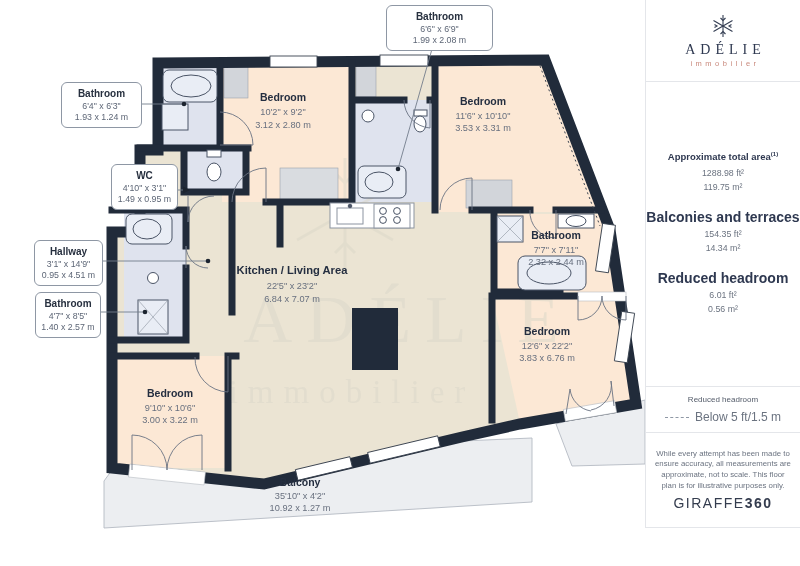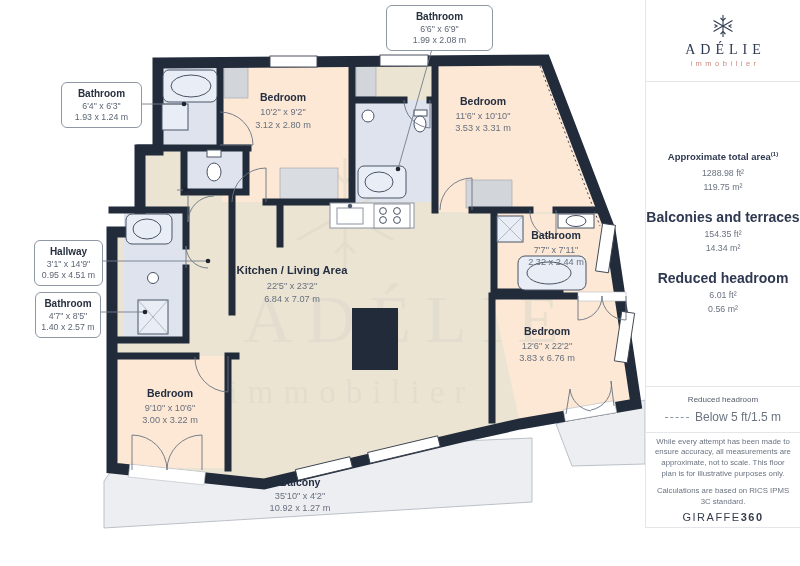--- a/index.html
+++ b/index.html
@@ -36,21 +36,21 @@
   .sh sup{font-size:6px;}
   .sh2{font-size:14px;font-weight:700;color:#2e3850;margin-bottom:2px;}
   .sv{font-size:8.8px;color:#6b7380;line-height:1.65;}
   .note{font-size:7.8px;color:#6b7380;}
   .leg-t{font-size:8px;color:#535b69;margin-bottom:6px;}
   .leg-row{display:flex;align-items:center;gap:6px;}
   .dash{width:24px;height:0;border-top:1px dashed #8f98a5;}
   .leg-v{font-size:12px;color:#6b7380;}
   .disc{font-size:7.8px;color:#6b7380;line-height:1.35;padding:0 9px;}
   .std{font-size:7.8px;color:#6b7380;line-height:1.35;padding:0 9px;margin-top:7px;}
-  .credit{margin-top:4px;font-size:11px;letter-spacing:1.5px;color:#343c4e;}
+  .credit{margin-top:4px;font-size:14px;letter-spacing:1.5px;color:#343c4e;}
   .credit b{font-weight:700;}
 </style>
 </head>
 <body>
 
 <div id="stage">
 
   <svg id="plan-svg" width="645" height="566" viewBox="0 0 645 566">
 
     <g>
@@ -220,20 +220,25 @@
     <div class="cd">6'4" x 6'3"</div>
     <div class="cd">1.93 x 1.24 m</div>
   </div>
 
   <div class="callout" style="left:386px;top:5px;width:107px;">
     <div class="ct">Bathroom</div>
     <div class="cd">6'6" x 6'9"</div>
     <div class="cd">1.99 x 2.08 m</div>
   </div>
 
+  <div class="callout" style="left:111px;top:164px;width:67px;">
+    <div class="ct">WC</div>
+    <div class="cd">4'10" x 3'1"</div>
+    <div class="cd">1.49 x 0.95 m</div>
+  </div>
 
   <div class="callout" style="left:34px;top:240px;width:69px;">
     <div class="ct">Hallway</div>
     <div class="cd">3'1" x 14'9"</div>
     <div class="cd">0.95 x 4.51 m</div>
   </div>
 
   <div class="callout" style="left:35px;top:292px;width:66px;">
     <div class="ct">Bathroom</div>
     <div class="cd">4'7" x 8'5"</div>
@@ -275,17 +280,16 @@
     <div class="sec sec-legend">
       <div class="leg-t">Reduced headroom</div>
       <div class="leg-row">
         <div class="dash"></div>
         <div class="leg-v">Below 5 ft/1.5 m</div>
       </div>
     </div>
 
     <div class="sec sec-disc">
       <div class="disc">While every attempt has been made to ensure accuracy, all measurements are approximate, not to scale. This floor plan is for illustrative purposes only.</div>
-      <div class="std">Calculations are based on RICS IPMS 3C standard.</div>
       <div class="credit"><span>GIRAFFE</span><b>360</b></div>
     </div>
   </div>
 </div>
 
 </body></html>

